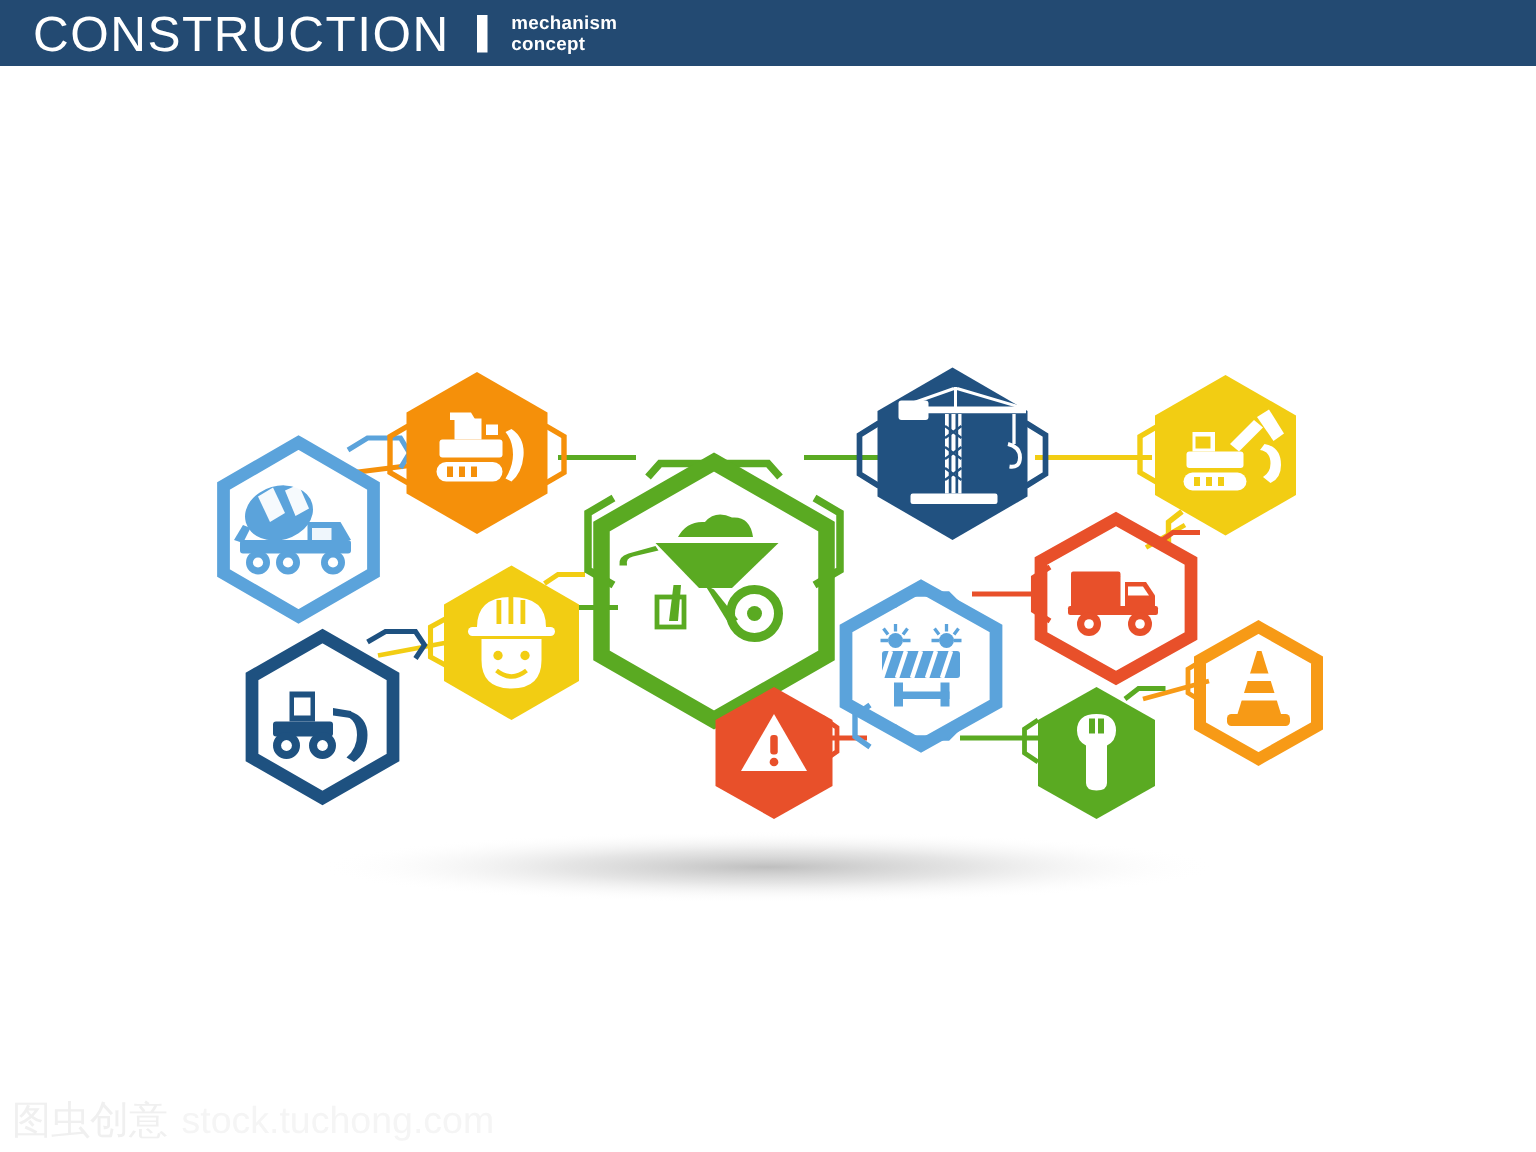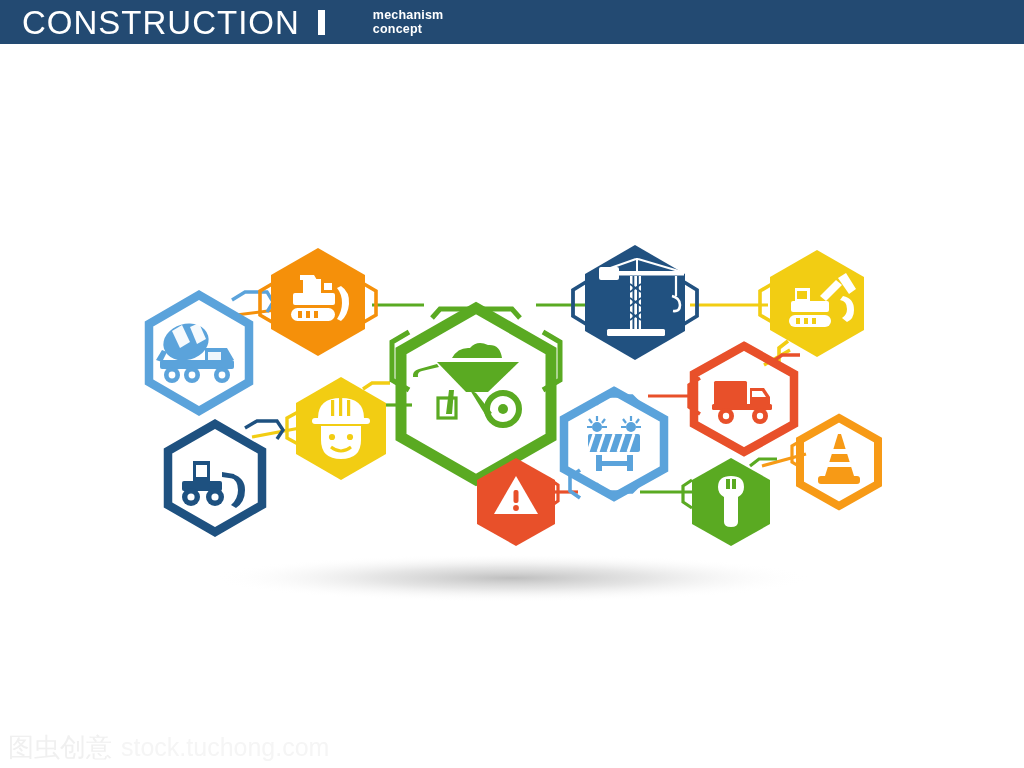--- a/index.html
+++ b/index.html
@@ -23,21 +23,21 @@
     color:#ffffff;font-size:33px;letter-spacing:1.0px;
     font-weight:400;line-height:1;white-space:nowrap;
     font-family:"Liberation Sans","DejaVu Sans",sans-serif;
   }
   .banner-bar{
     display:inline-block;width:7px;height:25px;background:#ffffff;
     margin-left:4px;margin-right:2px;
   }
   .banner-sub{
     color:#ffffff;font-size:12.5px;font-weight:bold;line-height:1.12;
-    letter-spacing:.2px;white-space:nowrap;margin-left:32px;
+    letter-spacing:.2px;white-space:nowrap;
   }
 
   
   #net{position:absolute;left:0;top:0;width:1024px;height:768px;}
 
   
   .watermark{
     position:absolute;left:8px;bottom:8px;
     display:flex;align-items:flex-end;gap:9px;
     color:#f2f2f2;font-size:26px;line-height:1;

